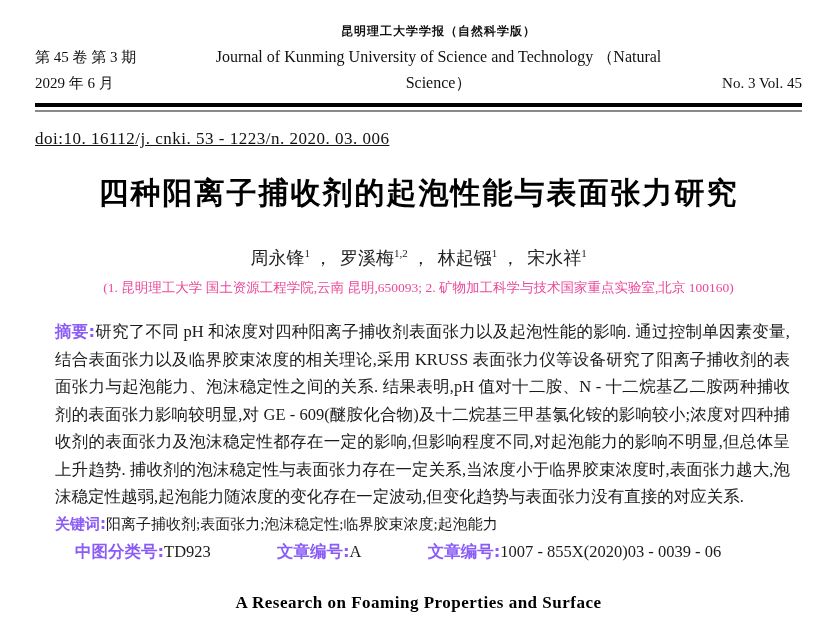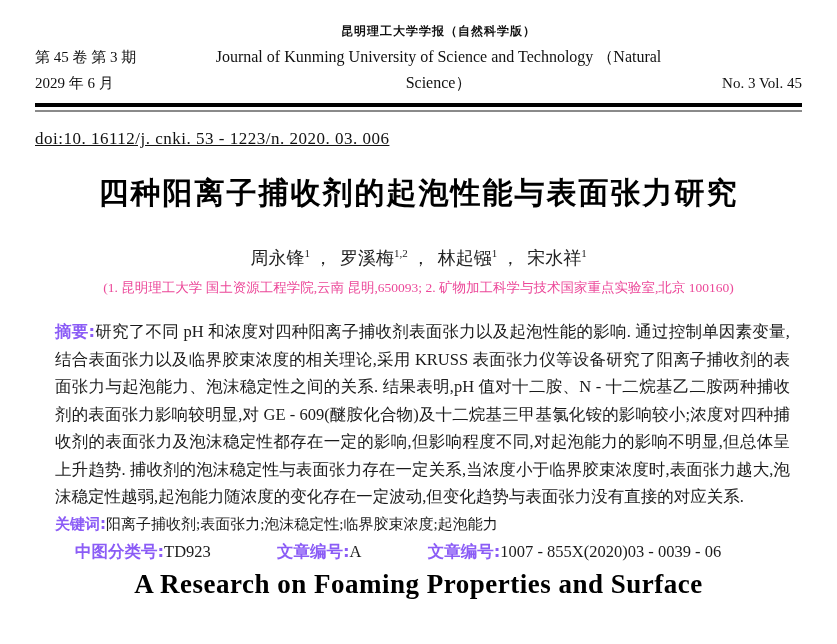--- a/index.html
+++ b/index.html
@@ -95,23 +95,24 @@
     margin: 0 47px 0 55px;
     font-size: 16.5px;
     line-height: 27.5px;
     color: #1a1a1a;
     white-space: nowrap;
   }
   .classification-line .cls-item { margin-right: 42px; margin-left: 20px; }
   .classification-line .cls-item:last-child { margin-right: 0; text-align: center; }
   
   .title-en {
+    margin-top: 18px;
     text-align: center;
     font-weight: 700;
-    font-size: 27px;
+    font-size: 17px;
     line-height: 37px;
     color: #000000;
     letter-spacing: 0.5px;
   }
 </style>
 </head>
 <body>
 
 <div class="page">
 

